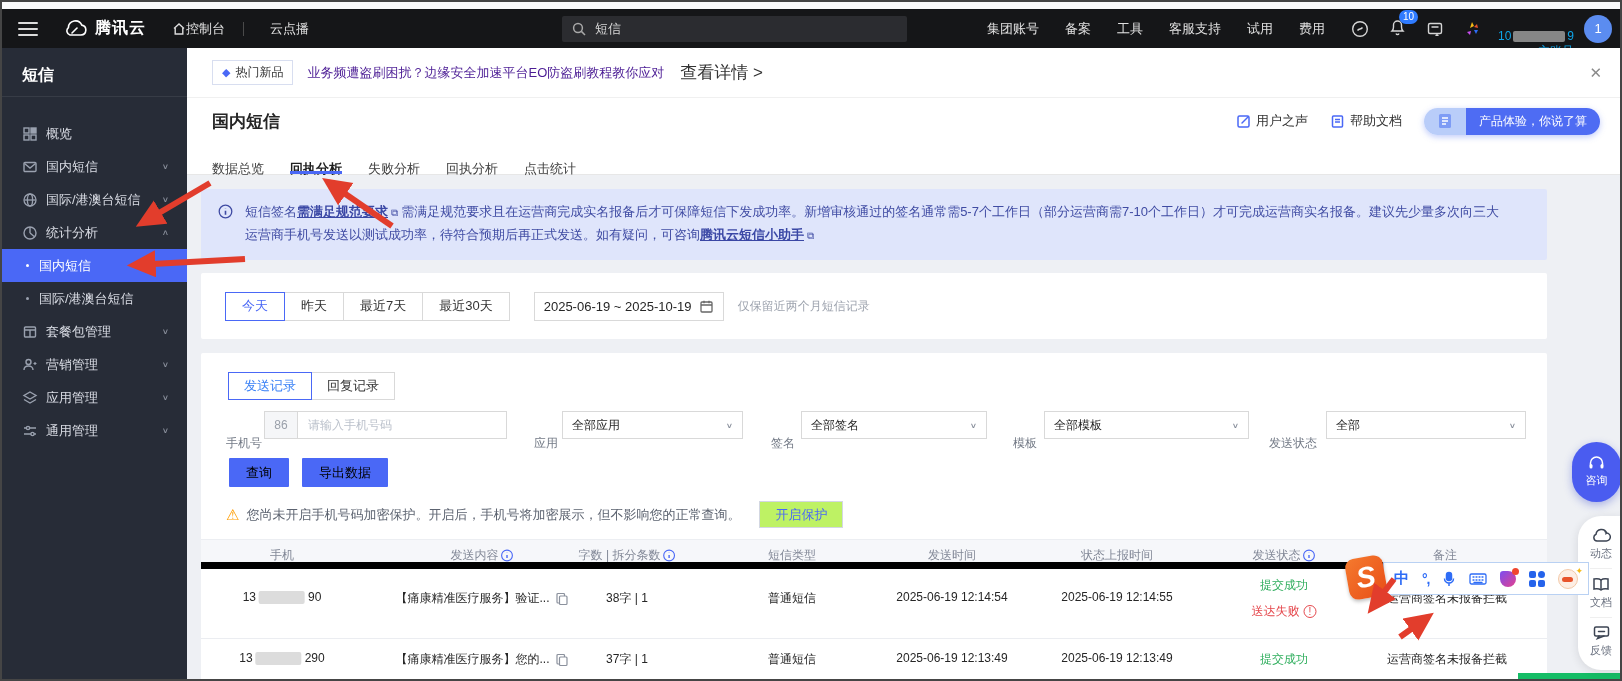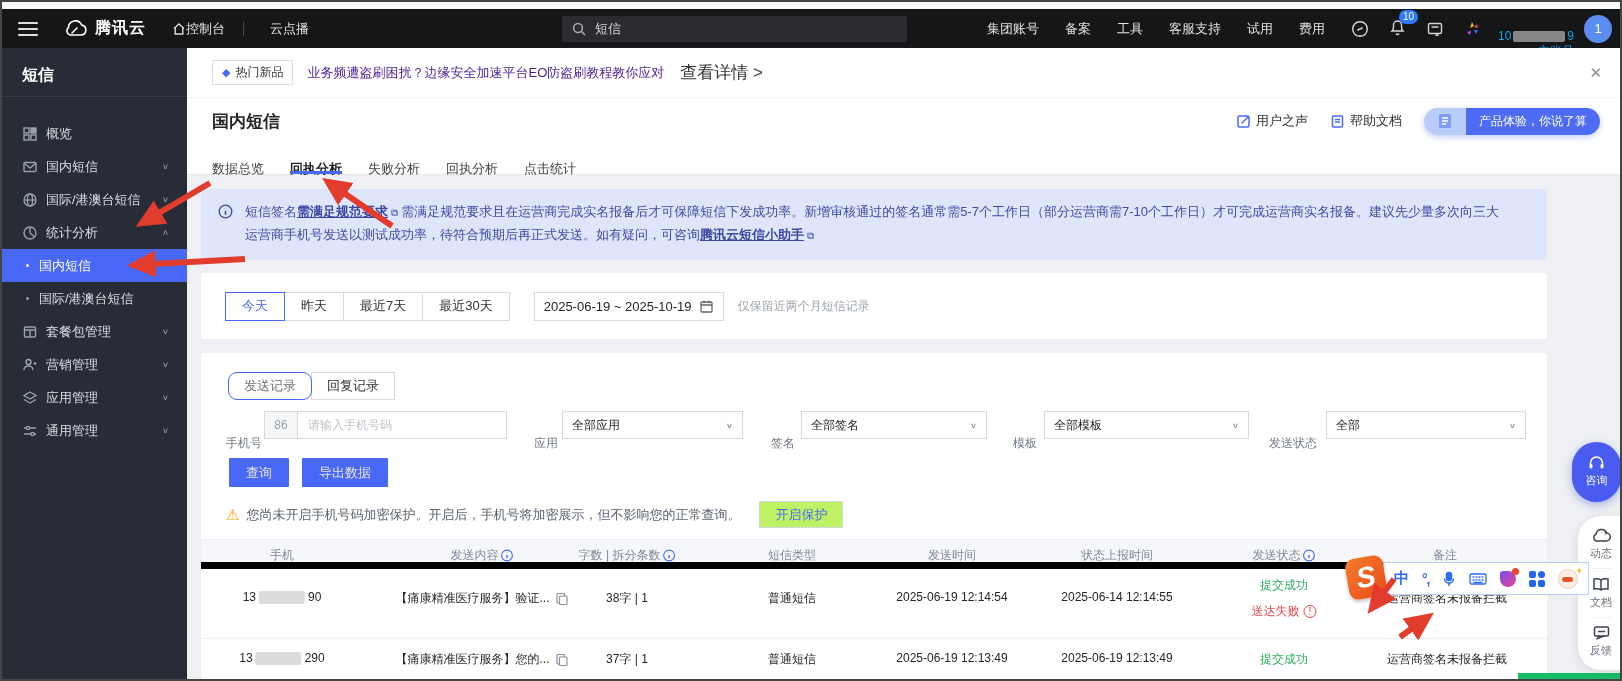--- a/index.html
+++ b/index.html
@@ -73,34 +73,34 @@
   .presets { display:flex; }
   .preset { height:29px; padding:0 16px; border:1px solid #d9d9d9; margin-left:-1px; display:flex; align-items:center; font-size:13px; color:#333; background:#fff; cursor:pointer; position:relative; }
   .preset.active { border-color:#4a68f6; color:#4a68f6; z-index:2; }
   .daterange { margin-left:24px; width:190px; height:29px; border:1px solid #d9d9d9; display:flex; align-items:center; padding:0 9px; font-size:13px; color:#262626; cursor:pointer; }
   .daterange .val { flex:1; }
   .date-hint { margin-left:14px; font-size:12px; color:#9da3ae; }
 
   .main-card { position:absolute; top:178px; left:14px; width:1346px; height:520px; background:#fff; border-radius:2px; }
   .rec-tabs { position:absolute; top:19px; left:28px; display:flex; }
   .rec-tab { height:28px; padding:0 15px; border:1px solid #d9d9d9; margin-left:-1px; display:flex; align-items:center; font-size:13px; color:#333; background:#fff; cursor:pointer; position:relative; }
-  .rec-tab.active { border-color:#4a68f6; color:#737373; z-index:2;border-radius:9px; }
+  .rec-tab.active { border-color:#4a68f6; color:#3b82f6; z-index:2; }
 
   .filters { position:absolute; top:58px; left:0; right:0; height:28px; font-size:12px; }
   .f-label { position:absolute; top:24px; color:#737a86; white-space:nowrap; }
   .f-box { position:absolute; top:0; height:28px; border:1px solid #d9d9d9; background:#fff; display:flex; align-items:center; }
   .code-box { left:63px; width:34px; background:#f5f6f8; color:#9aa0aa; justify-content:center; }
   .phone-input { left:96px; width:210px; }
   .phone-input input { border:0; outline:0; width:100%; font-size:12px; padding:0 10px; color:#333; font-family:inherit; }
   .phone-input input::placeholder { color:#bcc2cc; }
   .f-select { padding:0 9px; color:#262626; cursor:pointer; }
   .f-select .chev { margin-left:auto; color:#848b98; font-size:10px; transform:scaleY(.75); }
 
   .actions { position:absolute; top:105px; left:28px; display:flex; gap:13px; }
-  .btn-primary { height:29px; background:#4a68f6; color:#e5e5e5; font-size:13px; display:flex; align-items:center; padding:0 17px; border-radius:1px; cursor:pointer; border:0; font-family:inherit; }
+  .btn-primary { height:29px; background:#4a68f6; color:#000000; font-size:13px; display:flex; align-items:center; padding:0 17px; border-radius:1px; cursor:pointer; border:0; font-family:inherit; }
 
   .encrypt { position:absolute; top:148px; left:25px; display:flex; align-items:center; font-size:13px; color:#5c6370; gap:7px; }
   .warn-ic { color:#ff9d00; font-size:15px; }
   .protect-btn { margin-left:12px; height:27px; padding:0 15px; border:1px solid #d3d7e2; color:#4a68f6; font-size:13px; display:flex; align-items:center; background:#bef264; cursor:pointer; }
 
   .thead { position:absolute; top:186px; left:0; width:100%; height:30px; background:#f6f7fa; border-top:1px solid #eceef2; border-bottom:7px solid #000000; font-size:12px; color:#828897; }
   .th, .td { position:absolute; transform:translateX(-50%); white-space:nowrap; display:flex; align-items:center; }
   .th { top:0; height:30px; }
   .trow { position:absolute; left:0; right:0; height:70px; font-size:12px; color:#262626; }
   .row1 { top:216px; border-bottom:1px solid #ebedf1; }
@@ -498,21 +498,21 @@
           <div class="td" style="left:426px">
               <span>38字 | 1</span>
             </div>
           <div class="td" style="left:591px">
               <span>普通短信</span>
             </div>
           <div class="td" style="left:751px">
               <span>2025-06-19 12:14:54</span>
             </div>
           <div class="td" style="left:916px">
-              <span>2025-06-14 12:14:55</span>
+              <span>2025-06-19 12:14:55</span>
             </div>
           <div class="td st-ok" style="left:1083px;top:8px">
               <span>提交成功</span>
             </div>
           <div class="td st-fail" style="left:1083px;top:34px">
               <span>送达失败</span>
               <span class="fail-ic">!</span>
             </div>
           <div class="td" style="left:1246px">
               <span>运营商签名未报备拦截</span>

